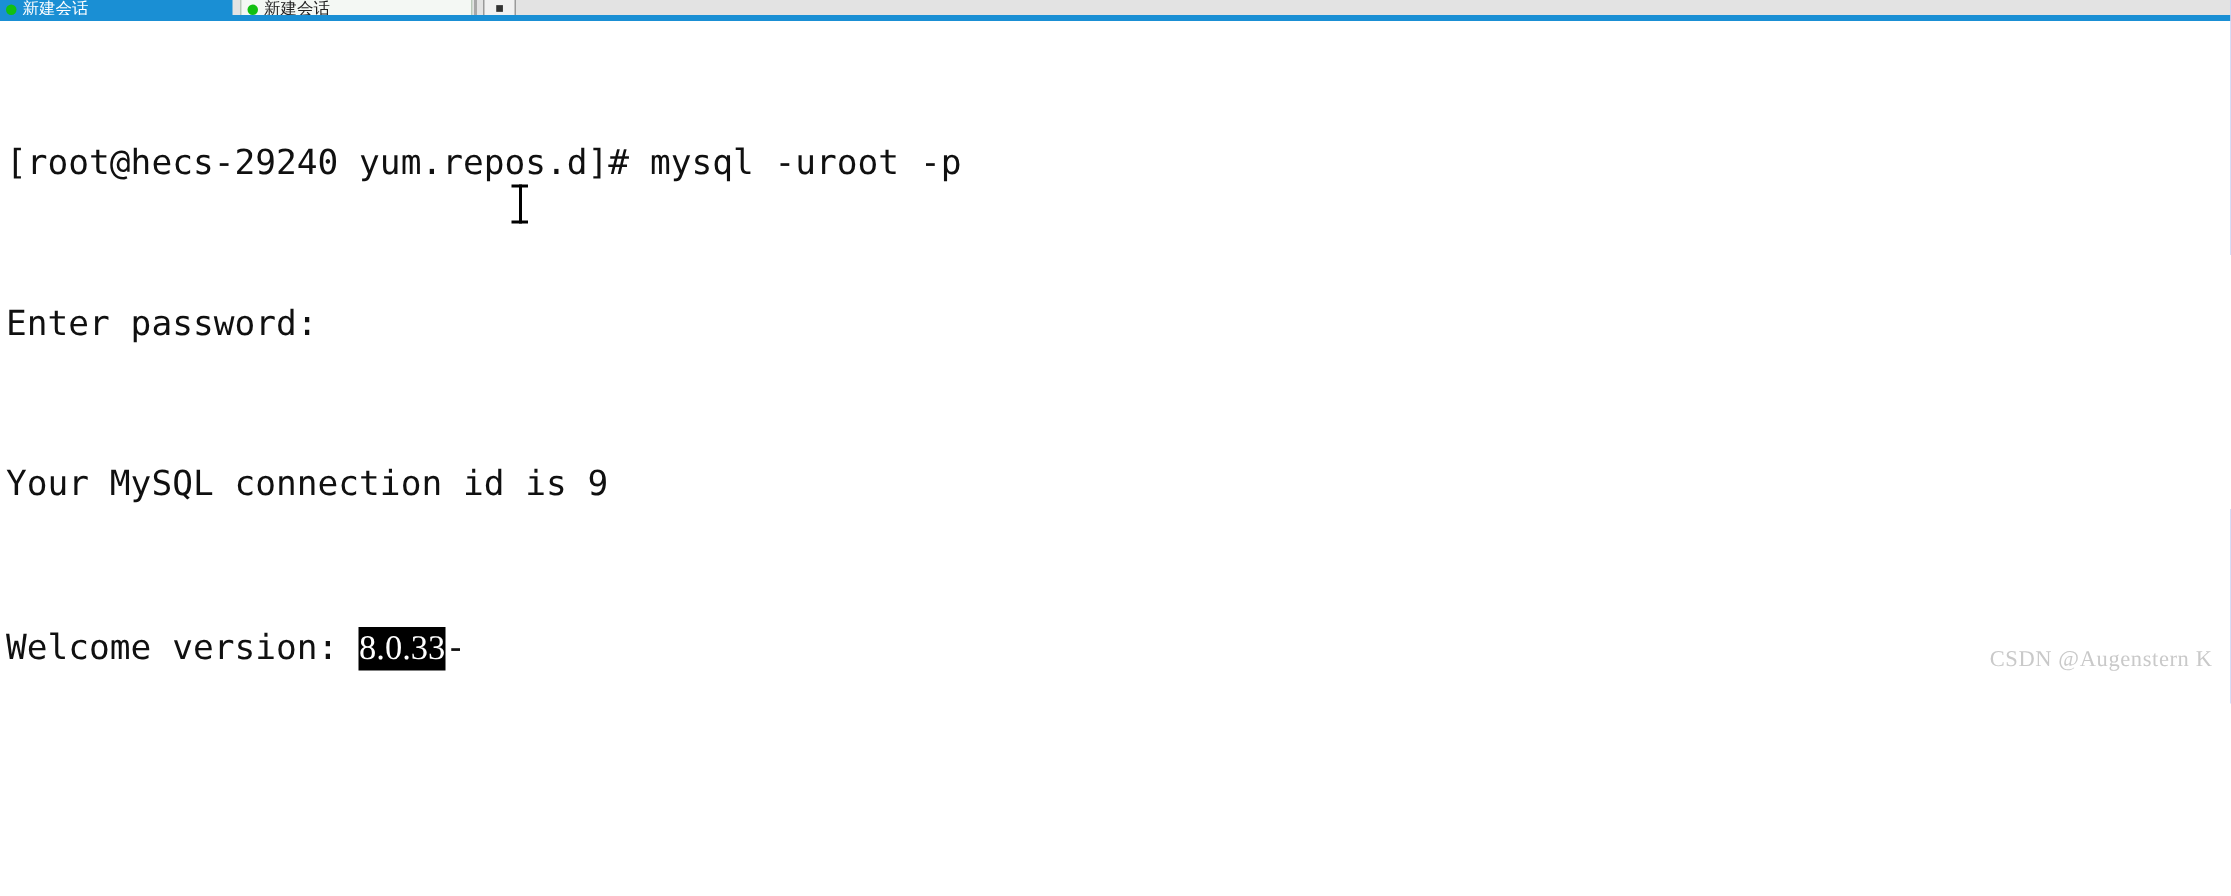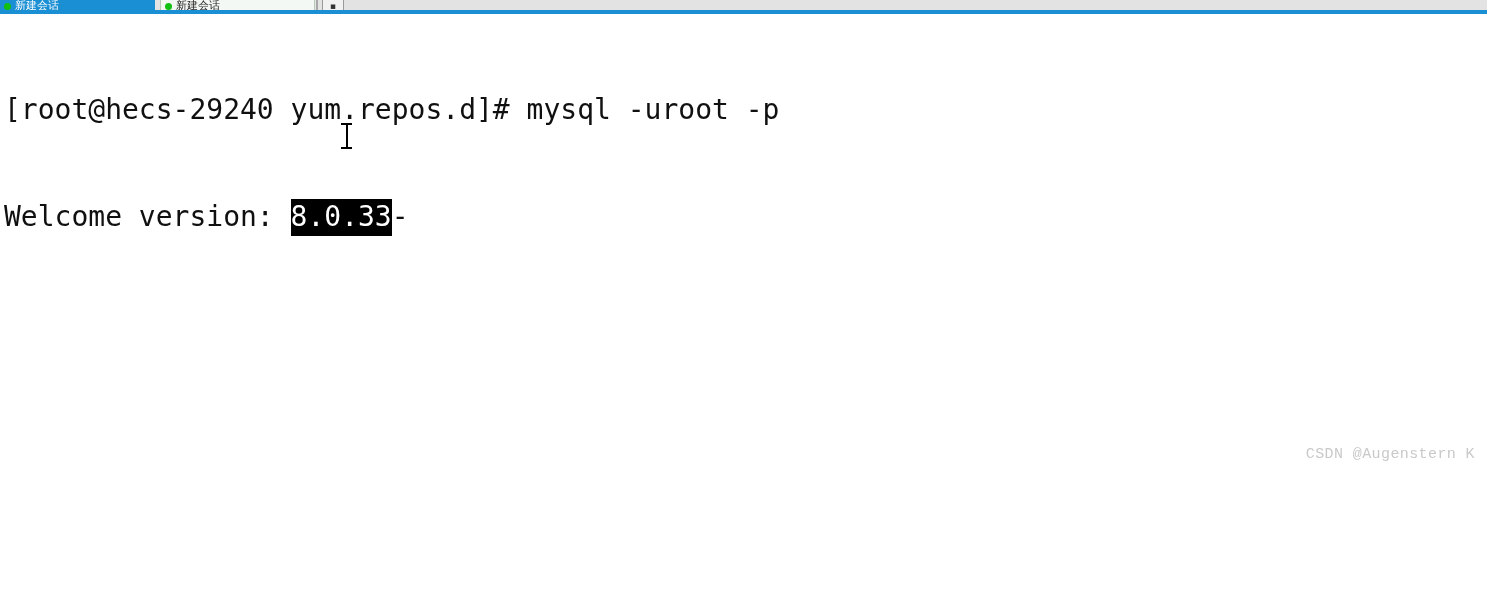--- a/index.html
+++ b/index.html
@@ -111,38 +111,39 @@
   
   .terminal {
     position: absolute;
     left: 0;
     top: 14px;
     width: 1487px;
     height: 583px;
     background: #ffffff;
     color: #101010;
     font-family: "DejaVu Sans Mono", "Liberation Mono", monospace;
-    font-size: 28px;
+    font-size: 23px;
     line-height: 35.8px;
     padding: 6px 16px 0 4px;
     box-sizing: border-box;
     letter-spacing: 0px;
     white-space: pre;
   }
   .line {
     height: 35.8px;
     white-space: pre;
     font-variant-ligatures: none;
   }
 
   
   .inv {
     background: #000000;
     color: #ffffff;
     padding: 1px 0 3px 0;
+    font-family: Liberation Serif, serif;
   }
 
   
   .ibeam {
     position: absolute;
     left: 341px;
     top: 123px;
     width: 11px;
     height: 26px;
     pointer-events: none;
@@ -163,22 +164,22 @@
     height: 2px;
     background: #000000;
   }
   .ibeam .cap-top { top: 0; }
   .ibeam .cap-bot { bottom: 0; }
 
   
   .watermark {
     position: absolute;
     right: 12px;
-    bottom: 6px;
-    font-family: Liberation Mono, monospace;
+    bottom: 20px;
+    font-family: Liberation Serif, serif;
     font-size: 15px;
     color: #c9c9c9;
     letter-spacing: 0.4px;
     user-select: none;
   }
 </style>
 </head>
 <body>
 
 <div class="app">
@@ -192,20 +193,22 @@
       <span class="tab-dot"></span>
       <span class="tab-label">新建会话</span>
     </div>
     <div class="tab-sep"></div>
     <div class="tab-newbtn">▪</div>
     <div class="tabstrip-rule"></div>
   </div>
 
   <div class="terminal">
     <div class="line">[root@hecs-29240 yum.repos.d]# mysql -uroot -p</div>
+    <div class="line">Enter password:</div>
+    <div class="line">Your MySQL connection id is 9</div>
     <div class="line"><span>Welcome version: </span><span class="inv">8.0.33</span><span>-</span></div>
     
     
     
     
     
     
     
     
     

